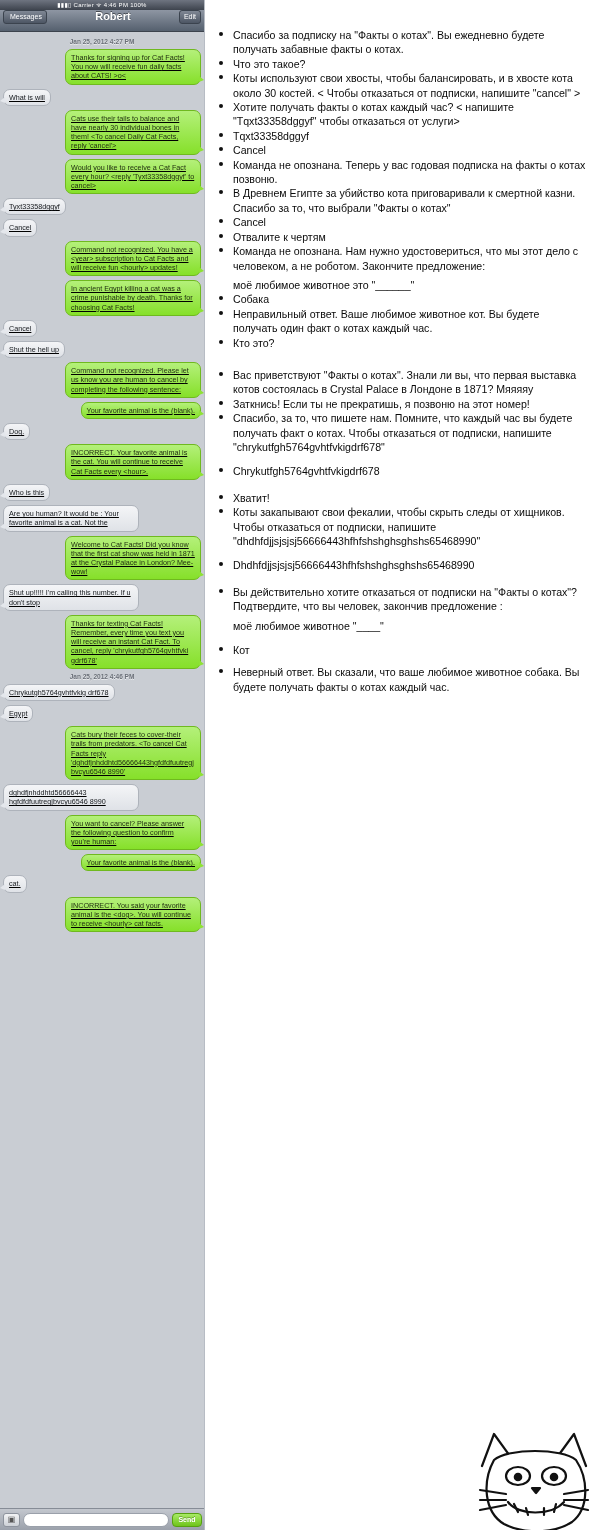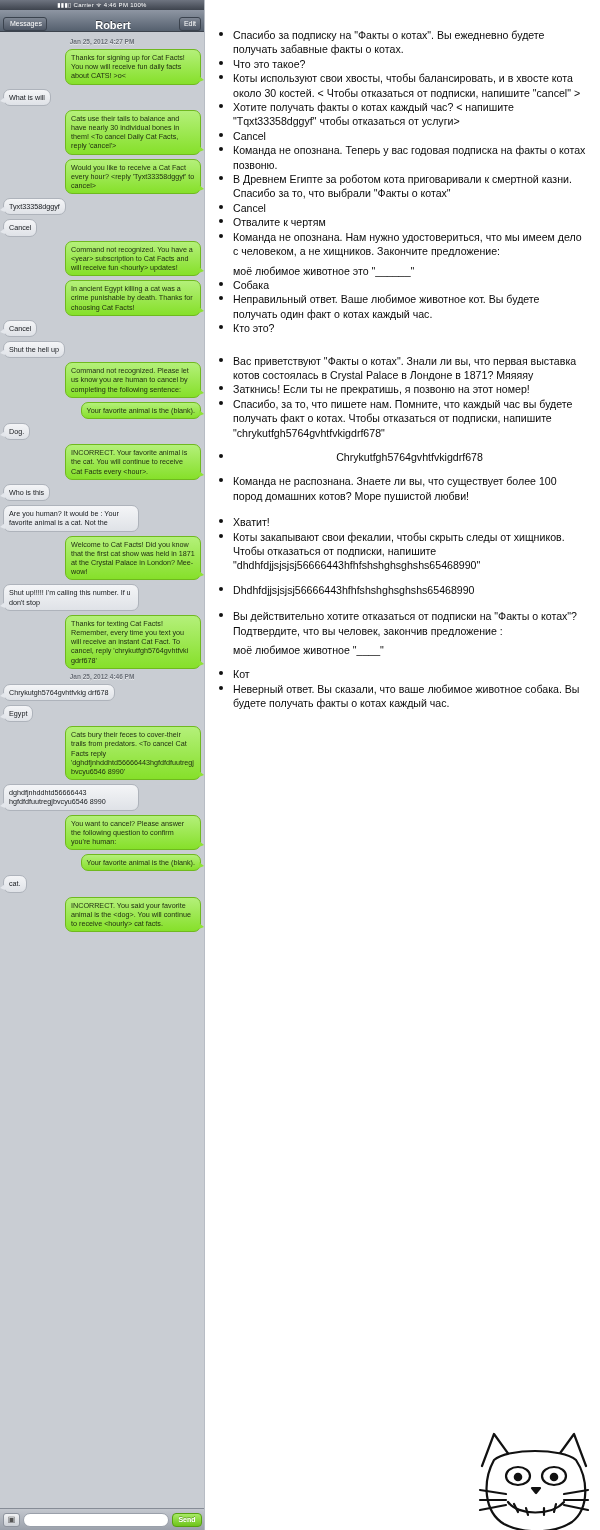--- a/index.html
+++ b/index.html
@@ -33,21 +33,21 @@
     font-size: 6px;
     line-height: 10px;
     text-align: center;
     letter-spacing: .3px;
   }
   .nav-bar {
     height: 22px;
     background: linear-gradient(#8e96a3, #55606e);
     border-bottom: 1px solid #3c434d;
     display: flex;
-    align-items: flex-end;
+    align-items: flex-start;
     justify-content: space-between;
     padding: 0 3px;
   }
   .nav-btn {
     font-size: 7px;
     color: #fff;
     background: linear-gradient(#7f8794, #4d5664);
     border: 1px solid #3b434e;
     border-radius: 3px;
     padding: 2px 4px;
@@ -71,21 +71,21 @@
     padding: 3px 0 0 0;
   }
   .ts {
     text-align: center;
     font-size: 6.5px;
     color: #6a6f78;
     font-weight: bold;
     text-shadow: 0 1px 0 rgba(255,255,255,.6);
     margin: 3px 0 4px 0;
   }
-  .row { display: flex; margin: 2px 3px 4px 3px; }
+  .row { display: flex; margin: 2px 3px 4px 3px; text-decoration: underline; }
   .row.out { justify-content: flex-end; }
   .row.in { justify-content: flex-start; }
   .bubble {
     max-width: 136px;
     font-size: 7.2px;
     line-height: 9.2px;
     padding: 3px 5px;
     border-radius: 7px;
     position: relative;
     word-wrap: break-word;
@@ -312,41 +312,45 @@
         <li>
           <span class="bullet"></span>
           <span class="txt">Коты используют свои хвосты, чтобы балансировать, и в хвосте кота около 30 костей. &lt; Чтобы отказаться от подписки, напишите  "cancel" &gt;</span>
         </li>
         <li>
           <span class="bullet"></span>
           <span class="txt">Хотите получать факты о котах каждый час? &lt; напишите "Tqxt33358dggyf" чтобы отказаться от услуги&gt;</span>
         </li>
         <li>
           <span class="bullet"></span>
+          <span class="txt">Tqxt33358dggyf</span>
+        </li>
+        <li>
+          <span class="bullet"></span>
           <span class="txt">Cancel</span>
         </li>
         <li>
           <span class="bullet"></span>
           <span class="txt">Команда не опознана. Теперь у вас годовая подписка на факты о котах позвоню.</span>
         </li>
         <li>
           <span class="bullet"></span>
-          <span class="txt">В Древнем Египте за роботом кота приговаривали к смертной казни. Спасибо за то, что выбрали "Факты о котах"</span>
+          <span class="txt">В Древнем Египте за убийство кота приговаривали к смертной казни. Спасибо за то, что выбрали "Факты о котах"</span>
         </li>
         <li>
           <span class="bullet"></span>
           <span class="txt">Cancel</span>
         </li>
         <li>
           <span class="bullet"></span>
           <span class="txt">Отвалите к чертям</span>
         </li>
         <li>
           <span class="bullet"></span>
-          <span class="txt">Команда не опознана.  Нам нужно удостовериться, что мы имеем  дело с человеком, а не хищников. Закончите предложение:</span>
+          <span class="txt">Команда не опознана.  Нам нужно удостовериться, что мы этот  дело с человеком, а не роботом. Закончите предложение:</span>
           <span class="sub">моё любимое животное это "______"</span>
         </li>
         <li>
           <span class="bullet"></span>
           <span class="txt">Собака</span>
         </li>
         <li>
           <span class="bullet"></span>
           <span class="txt">Неправильный ответ. Ваше любимое животное кот. Вы будете получать один факт о котах каждый час.</span>
         </li>
@@ -359,27 +363,23 @@
           <span class="txt">Вас приветствуют "Факты о котах". Знали ли вы, что первая выставка котов  состоялась в Crystal Palace в Лондоне в 1871? Мяяяяу</span>
         </li>
         <li>
           <span class="bullet"></span>
           <span class="txt">Заткнись! Если ты не прекратишь, я позвоню на этот номер!</span>
         </li>
         <li>
           <span class="bullet"></span>
           <span class="txt">Спасибо, за то, что пишете нам. Помните, что каждый час вы будете получать факт о котах. Чтобы отказаться от подписки, напишите "chrykutfgh5764gvhtfvkigdrf678"</span>
         </li>
-        <li style="margin-top: 10px; text-align: center;">
+        <li style="margin-top: 10px;">
           <span class="bullet"></span>
           <span class="txt">Chrykutfgh5764gvhtfvkigdrf678</span>
-        </li>
-        <li style="margin-top: 10px;">
-          <span class="bullet"></span>
-          <span class="txt">Команда не распознана. Знаете ли вы, что существует более 100 пород домашних котов? Море пушистой любви!</span>
         </li>
         <li style="margin-top: 12px;">
           <span class="bullet"></span>
           <span class="txt">Хватит!</span>
         </li>
         <li>
           <span class="bullet"></span>
           <span class="txt">Коты закапывают свои фекалии, чтобы скрыть следы от хищников. Чтобы отказаться от подписки, напишите "dhdhfdjjsjsjsj56666443hfhfshshghsghshs65468990"</span>
         </li>
         <li style="margin-top: 10px;">
@@ -388,21 +388,21 @@
         </li>
         <li style="margin-top: 12px;">
           <span class="bullet"></span>
           <span class="txt">Вы действительно хотите отказаться от подписки  на "Факты о котах"? Подтвердите, что вы человек, закончив предложение :</span>
           <span class="sub">моё любимое животное "____"</span>
         </li>
         <li style="margin-top: 10px;">
           <span class="bullet"></span>
           <span class="txt">Кот</span>
         </li>
-        <li style="margin-top: 0;">
+        <li style="margin-top: 8px;">
           <span class="bullet"></span>
           <span class="txt">Неверный ответ. Вы сказали, что ваше любимое животное собака. Вы будете  получать факты о котах каждый час.</span>
         </li>
       </ul>
   </div>
 
   <svg class="trollcat" viewBox="0 0 120 110">
     <g fill="none" stroke="#111" stroke-width="2.2" stroke-linecap="round" stroke-linejoin="round">
       <path d="M8 46 L20 14 L36 36 M112 46 L100 14 L84 36"></path>
       <path d="M20 40 C8 62 10 92 30 104 C50 114 80 114 98 102 C116 88 114 58 102 40 C88 28 34 28 20 40 Z" fill="#fff"></path>

